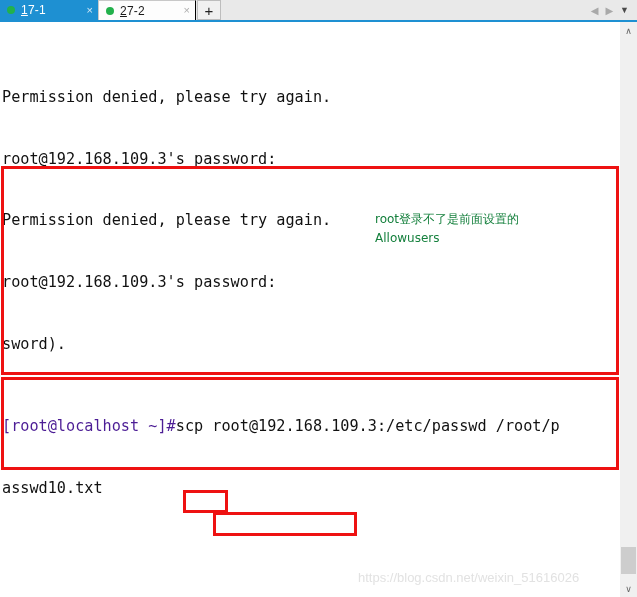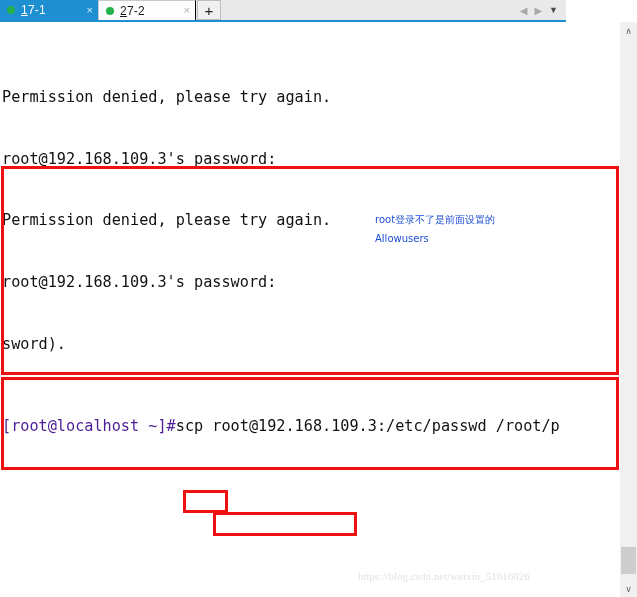--- a/index.html
+++ b/index.html
@@ -18,21 +18,21 @@
     width: 637px;
     height: 597px;
     background: #ffffff;
     box-sizing: border-box;
   }
 
   
   .tabbar {
     position: absolute;
     left: 0; top: 0;
-    width: 566px; height: 22px;
+    width: 637px; height: 22px;
     background: #e9e9e9;
     border-bottom: 2px solid #1e90d2;
     box-sizing: border-box;
     display: flex;
     align-items: stretch;
   }
   .tab {
     display: flex;
     align-items: center;
     height: 20px;
@@ -126,23 +126,23 @@
 
   
   .redbox {
     position: absolute;
     border: 3px solid #ee1111;
     box-sizing: border-box;
     pointer-events: none;
   }
   .redtext {
     position: absolute;
-    color: #1d4ed8;
+    color: #15803d;
     font-family: "DejaVu Sans", "Liberation Sans", sans-serif;
-    font-size: 10px;
+    font-size: 12px;
     line-height: 19px;
     white-space: pre-line;
   }
 
   
   .scrollbar {
     position: absolute;
     right: 0; top: 22px;
     width: 18px;
     height: 575px;
@@ -168,22 +168,22 @@
     position: absolute;
     left: 1px;
     width: 15px;
     background: #cdcdcd;
   }
 
   
   .watermark {
     position: absolute;
     color: #e2e2e2;
-    font-family: Liberation Serif, serif;
-    font-size: 11px;
+    font-family: Liberation Sans, sans-serif;
+    font-size: 13px;
     white-space: nowrap;
     user-select: none;
   }
 </style>
 </head>
 <body>
 
 <div id="app">
 
   <div class="tabbar">
@@ -213,20 +213,21 @@
 
   <div class="terminal">
 
     <div class="tline"><span>Permission denied, please try again.</span></div>
     <div class="tline"><span>root@192.168.109.3's password:</span></div>
     <div class="tline"><span>Permission denied, please try again.</span></div>
     <div class="tline"><span>root@192.168.109.3's password:</span></div>
     <div class="tline"><span>sword).</span></div>
 
     <div class="tline"><span class="prompt">[root@localhost ~]#</span><span>scp root@192.168.109.3:/etc/passwd /root/p</span></div>
+    <div class="tline"><span>asswd10.txt</span></div>
     
     
     
     
     
     
     
 
     
     

